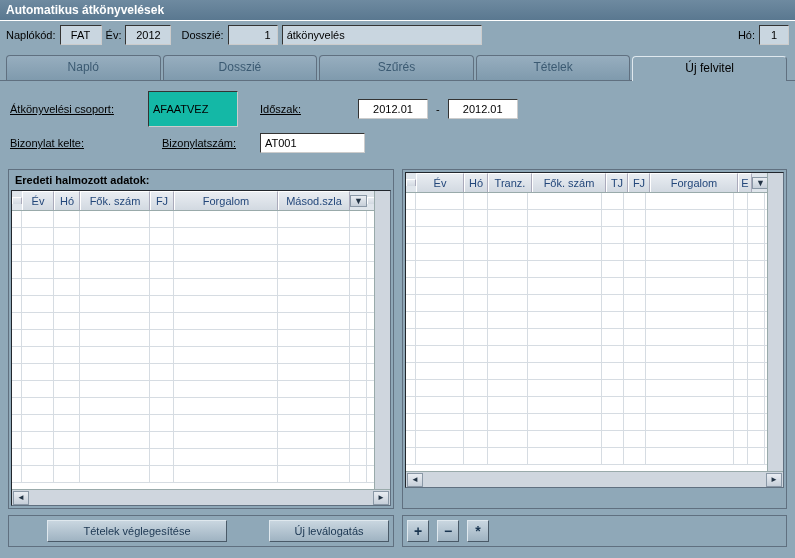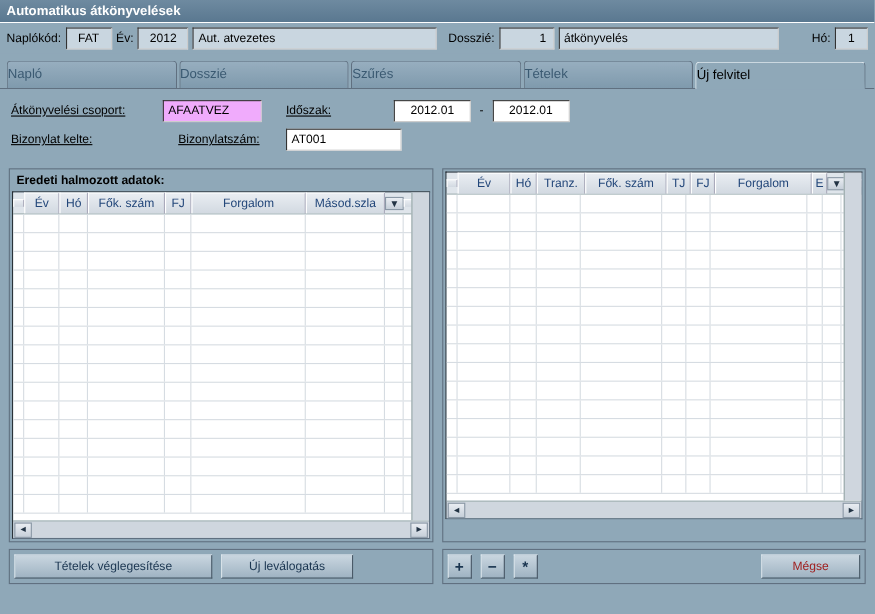--- a/index.html
+++ b/index.html
@@ -44,20 +44,21 @@
   .header-row .dosztype { width: 200px; }
   .header-row .ho { width: 30px; justify-content:center;}
   .tabs {
     display:flex;
     background:#8fa8b8;
     border-bottom:1px solid #607080;
     padding: 6px 6px 0 6px;
   }
   .tab {
     flex:1;
+    text-align:center;
     padding:4px 0 6px 0;
     font-size:12px;
     color:#223a50;
     background:linear-gradient(#a5b9c8,#8fa8b8);
     border:1px solid #607080;
     border-bottom:none;
     margin-right:2px;
     border-radius:4px 4px 0 0;
     cursor:pointer;
   }
@@ -68,25 +69,25 @@
     border-color:#dfe8ee #607080 #8fa8b8 #dfe8ee;
     position:relative; top:1px;
   }
   .form-area{
     padding:10px;
     background:#8fa8b8;
   }
   .form-row{ display:flex; align-items:center; gap:8px; margin-bottom:6px;}
   .form-row label{ text-decoration:underline; color:#000; }
   .yellow-field{
-    background:#f0abfc;
+    background:#14b8a6;
     border:1px solid #555;
     border-top-color:#333; border-left-color:#333;
     border-right-color:#ccc; border-bottom-color:#ccc;
-    padding:2px 4px; height:20px; font-size:11px;
+    padding:2px 4px; height:36px; font-size:11px;
     display:inline-flex; align-items:center;
     width:90px;
   }
   .white-field{
     background:#fff;
     border:1px solid #555;
     border-top-color:#333; border-left-color:#333;
     border-right-color:#ccc; border-bottom-color:#ccc;
     padding:2px 4px; height:20px; font-size:11px;
     width:70px; text-align:center;
@@ -143,21 +144,21 @@
     position:absolute; top:0; right:0; width:16px; bottom:16px;
     background:#cfd6de; border-left:1px solid #9aa;
   }
   .bottombar{
     display:flex; gap:8px; padding:6px 8px 8px 8px;
   }
   .bottombar .left-box, .bottombar .right-box{
     flex:1; border:1px solid #607080; background:#8fa8b8; padding:4px;
     display:flex; align-items:center; gap:8px;
   }
-  .bottombar .btn{ font-weight:normal; }
+  .bottombar .btn{ font-weight:normal;margin-left:34px; }
   .bottombar .right-box{ justify-content:flex-start;}
   .bottombar .right-box .spacer{ flex:1;}
   .smallbtn{
     width:22px; height:22px;
     background:linear-gradient(#c9d6e0,#9fb3c2);
     border:1px solid #4a5a68;
     border-top-color:#dfe8ee; border-left-color:#dfe8ee;
     display:flex; align-items:center; justify-content:center;
     color:#1a3550; font-weight:bold; font-size:14px; cursor:pointer;
   }
@@ -167,21 +168,20 @@
 </head>
 <body>
 
 <div class="titlebar">Automatikus átkönyvelések</div>
 
 <div class="header-row">
   <label class="lblcol">Naplókód:</label>
   <span class="sunken-field code">FAT</span>
   <label class="lblcol">Év:</label>
   <span class="sunken-field year">2012</span>
-  <span class="sunken-field desc">Aut. atvezetes</span>
   <label class="lblcol" style="margin-left:6px">Dosszié:</label>
   <span class="sunken-field dosz">1</span>
   <span class="sunken-field dosztype">átkönyvelés</span>
   <span style="flex:1"></span>
   <label class="lblcol">Hó:</label>
   <span class="sunken-field ho">1</span>
 </div>
 
 <div class="tabs">
   <div class="tab inactive">Napló</div>
@@ -649,15 +649,14 @@
 <div class="bottombar">
   <div class="left-box">
     <button class="btn" style="width:180px">Tételek véglegesítése</button>
     <button class="btn" style="width:120px">Új leválogatás</button>
   </div>
   <div class="right-box">
     <div class="smallbtn">+</div>
     <div class="smallbtn">−</div>
     <div class="smallbtn">*</div>
     <div class="spacer"></div>
-    <button class="btn danger" style="width:90px">Mégse</button>
   </div>
 </div>
 
 </body></html>

